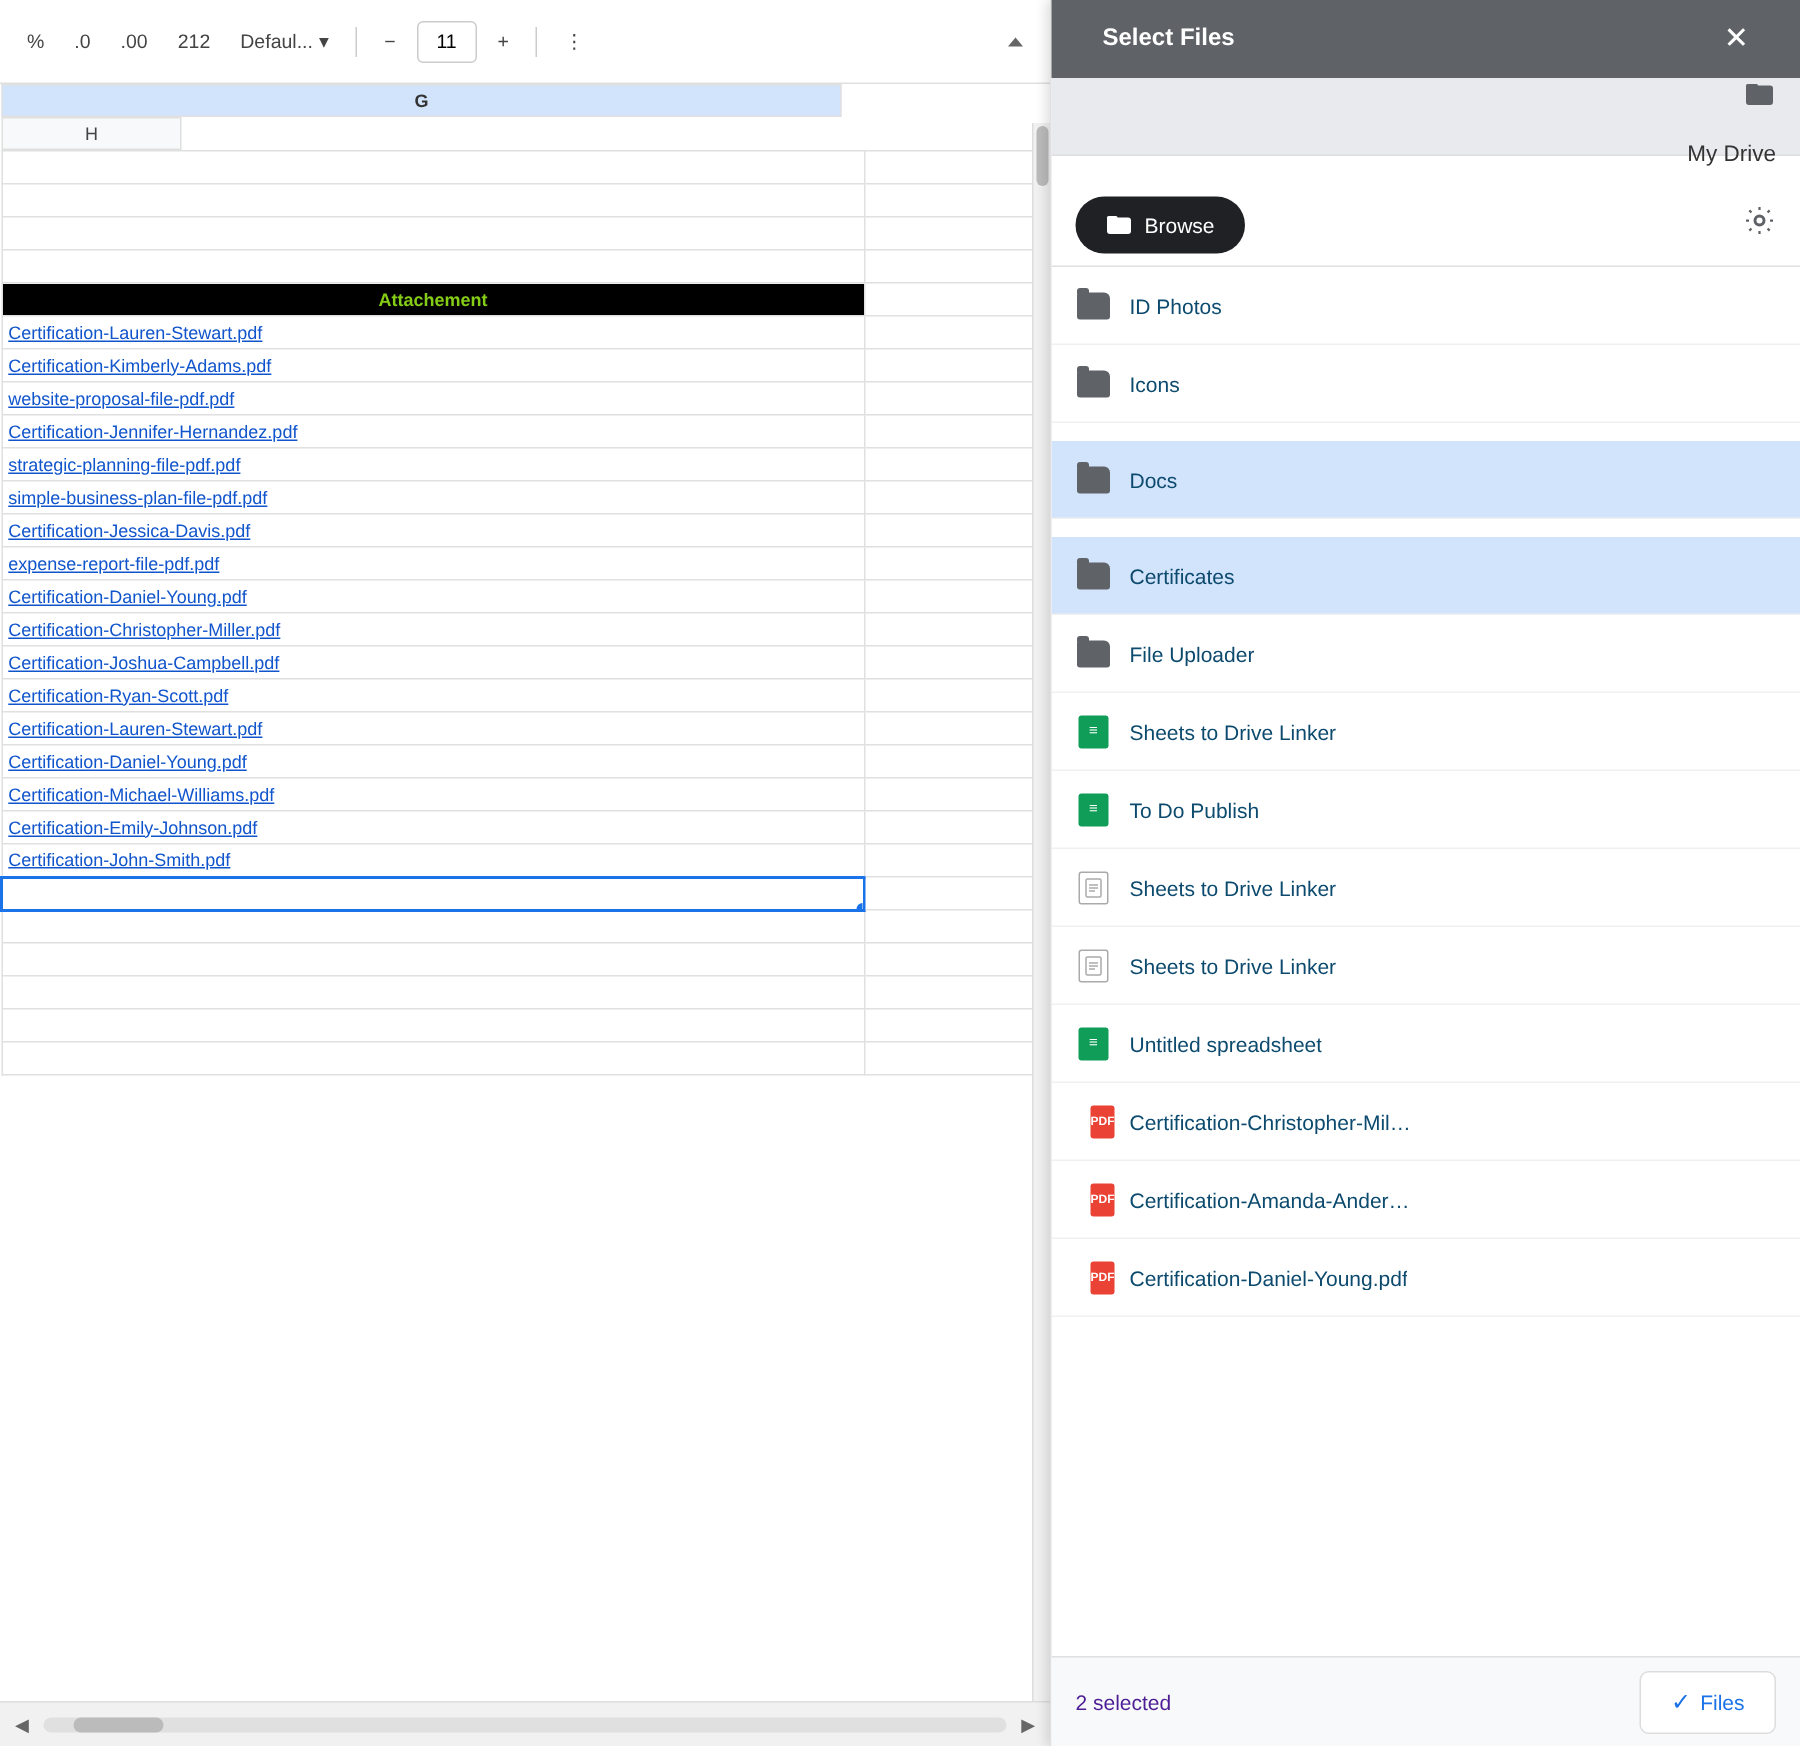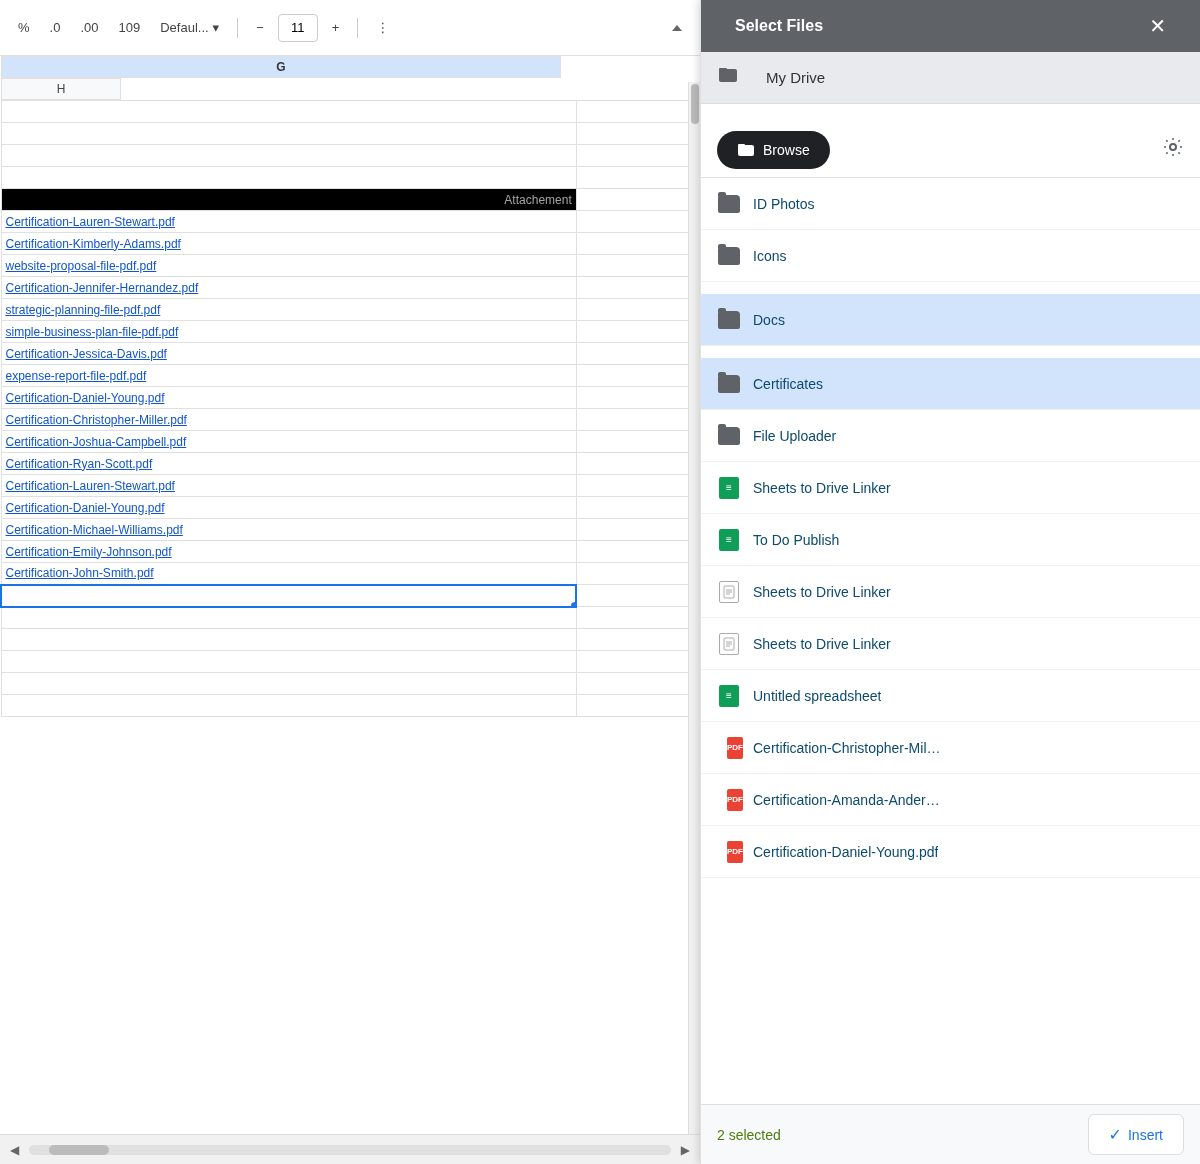--- a/index.html
+++ b/index.html
@@ -113,23 +113,23 @@
       font-size: 12px;
       padding: 0 4px;
       white-space: nowrap;
       overflow: hidden;
     }
     .cell-g { width: 560px; }
     .cell-h { width: 120px; }
     .cell-empty { background: #fff; }
     .cell-header {
       background: #000;
-      color: #a3a3a3;
-      font-weight: normal;
-      text-align: right;
+      color: #84cc16;
+      font-weight: bold;
+      text-align: center;
       font-size: 13px;
       height: 26px;
     }
     .cell-link {
       color: #1155cc;
       text-decoration: underline;
     }
     .cell-dot-handle {
       width: 8px;
       height: 8px;
@@ -207,25 +207,26 @@
       color: #fff;
       font-size: 20px;
       cursor: pointer;
       line-height: 1;
     }
 
     .my-drive-bar {
       height: 52px;
       background: #e8eaed;
       display: flex;
-      align-items: center;
+      align-items: flex-end;
       padding: 0 16px;
-      gap: 27px;
+      gap: 15px;
       border-bottom: 1px solid #ddd;
       flex-shrink: 0;
+      flex-direction: column;
     }
     .my-drive-icon {
       font-size: 18px;
       color: #5f6368;
     }
     .my-drive-label {
       font-size: 15px;
       font-weight: 500;
       color: #333;
     }
@@ -353,21 +354,21 @@
       background: #f8f9fa;
       border-top: 1px solid #e0e0e0;
       display: flex;
       align-items: center;
       justify-content: space-between;
       padding: 0 16px;
       flex-shrink: 0;
     }
     .selected-count {
       font-size: 14px;
-      color: #4d7c0f;
+      color: #4c1d95;
     }
     .insert-btn {
       background: #fff;
       border: 1px solid #ddd;
       border-radius: 6px;
       padding: 10px 20px;
       font-size: 14px;
       color: #1a73e8;
       font-weight: 500;
       cursor: pointer;
@@ -383,21 +384,21 @@
   </style>
 </head>
 <body>
 
 <div class="spreadsheet-area">
 
   <div class="toolbar">
     <span class="toolbar-btn">%</span>
     <span class="toolbar-btn">.0</span>
     <span class="toolbar-btn">.00</span>
-    <span class="toolbar-btn">109</span>
+    <span class="toolbar-btn">212</span>
     <div class="toolbar-dropdown">
       <span>Defaul...</span>
       <span>▾</span>
     </div>
     <div class="toolbar-sep"></div>
     <button class="toolbar-btn">−</button>
     <input class="font-size-box" type="text" value="11" style="">
     <button class="toolbar-btn">+</button>
     <div class="toolbar-sep"></div>
     <button class="toolbar-btn">⋮</button>
@@ -692,16 +693,16 @@
       </div>
       <span class="file-name">Certification-Daniel-Young.pdf</span>
     </div>
 
   </div>
 
   <div class="panel-footer">
     <span class="selected-count">2 selected</span>
     <button class="insert-btn">
       <span class="checkmark">✓</span>
-      <span>Insert</span>
+      <span>Files</span>
     </button>
   </div>
 </div>
 
 </body></html>

